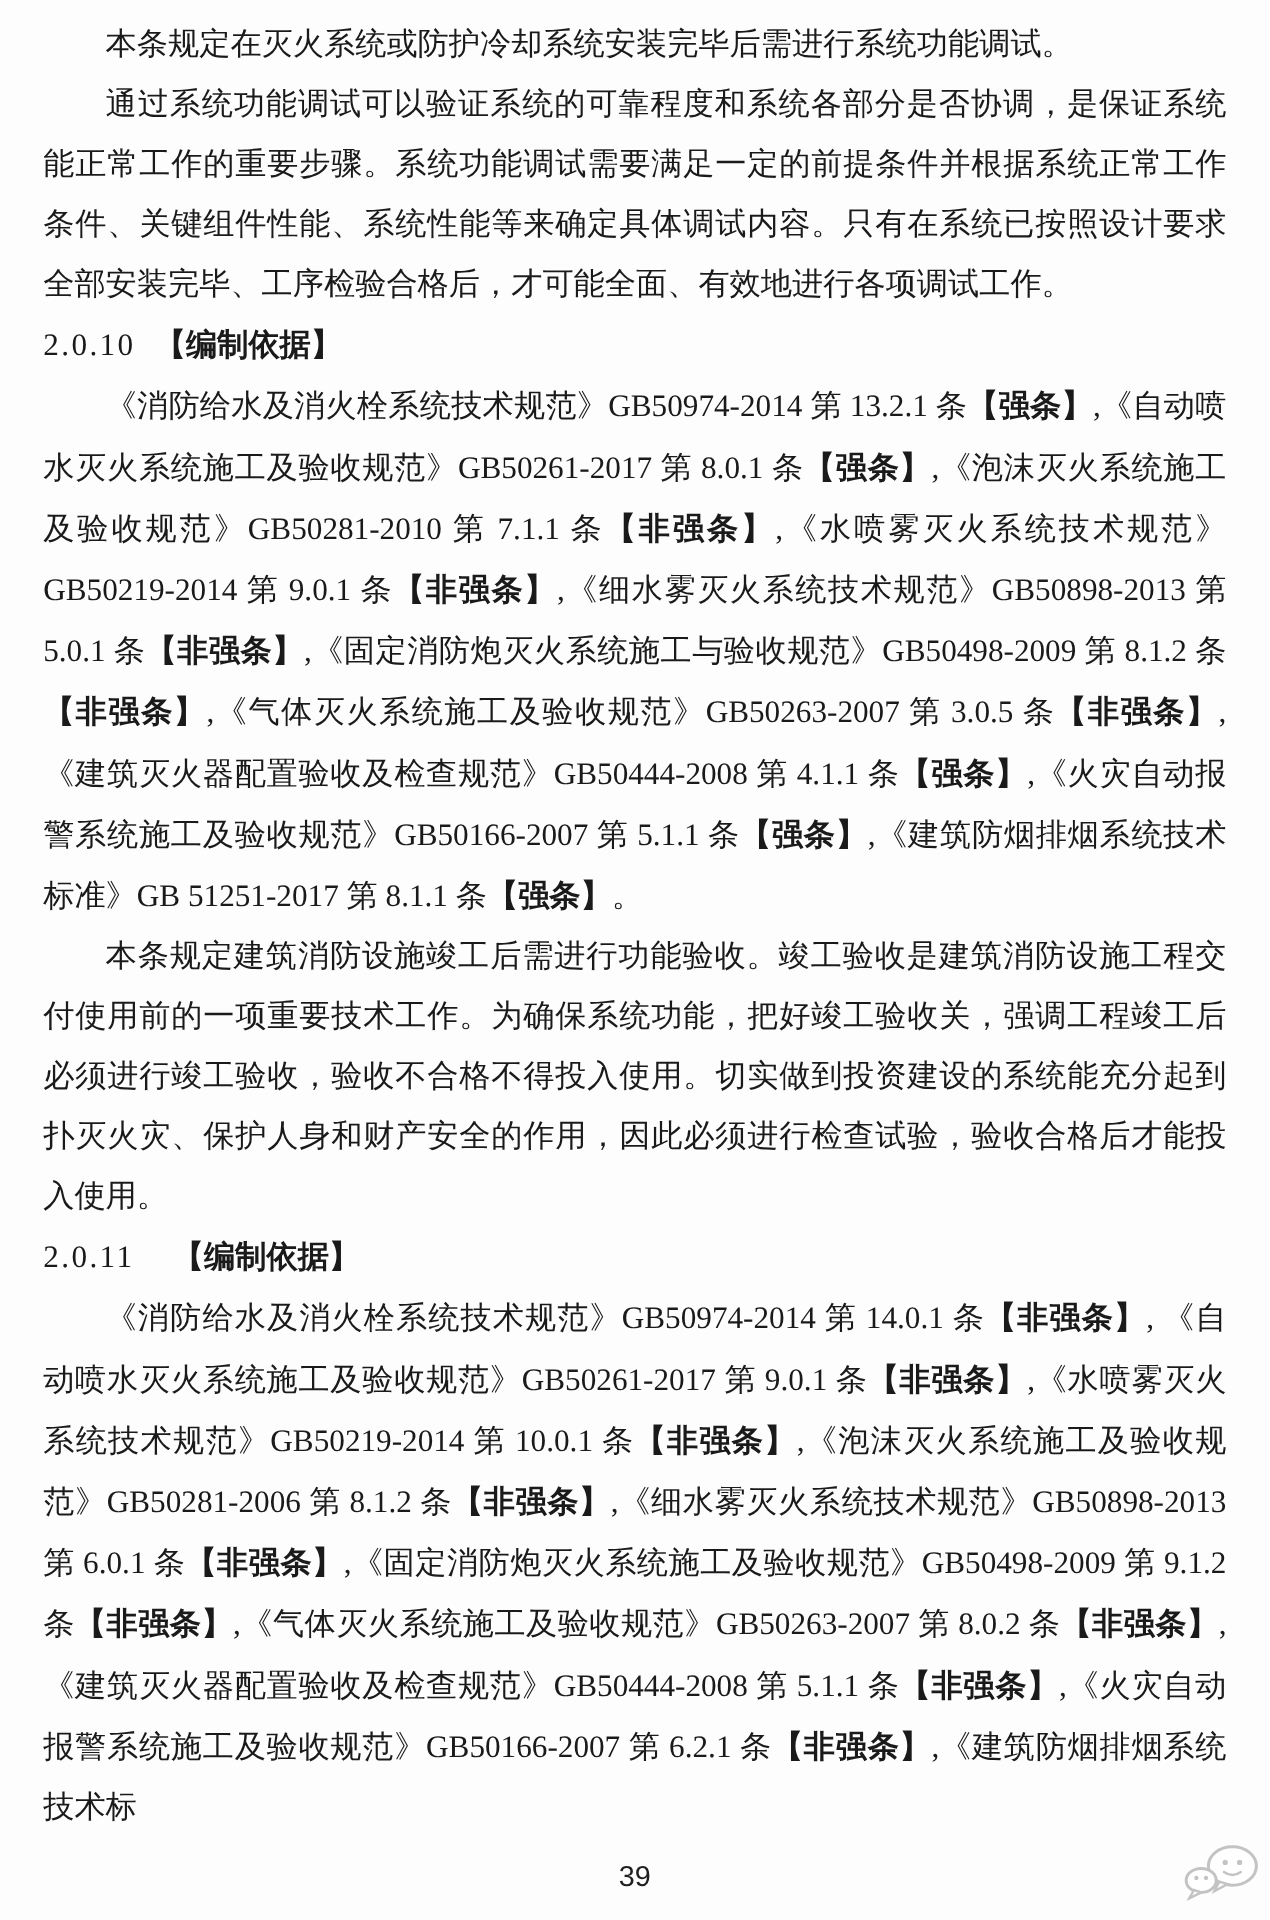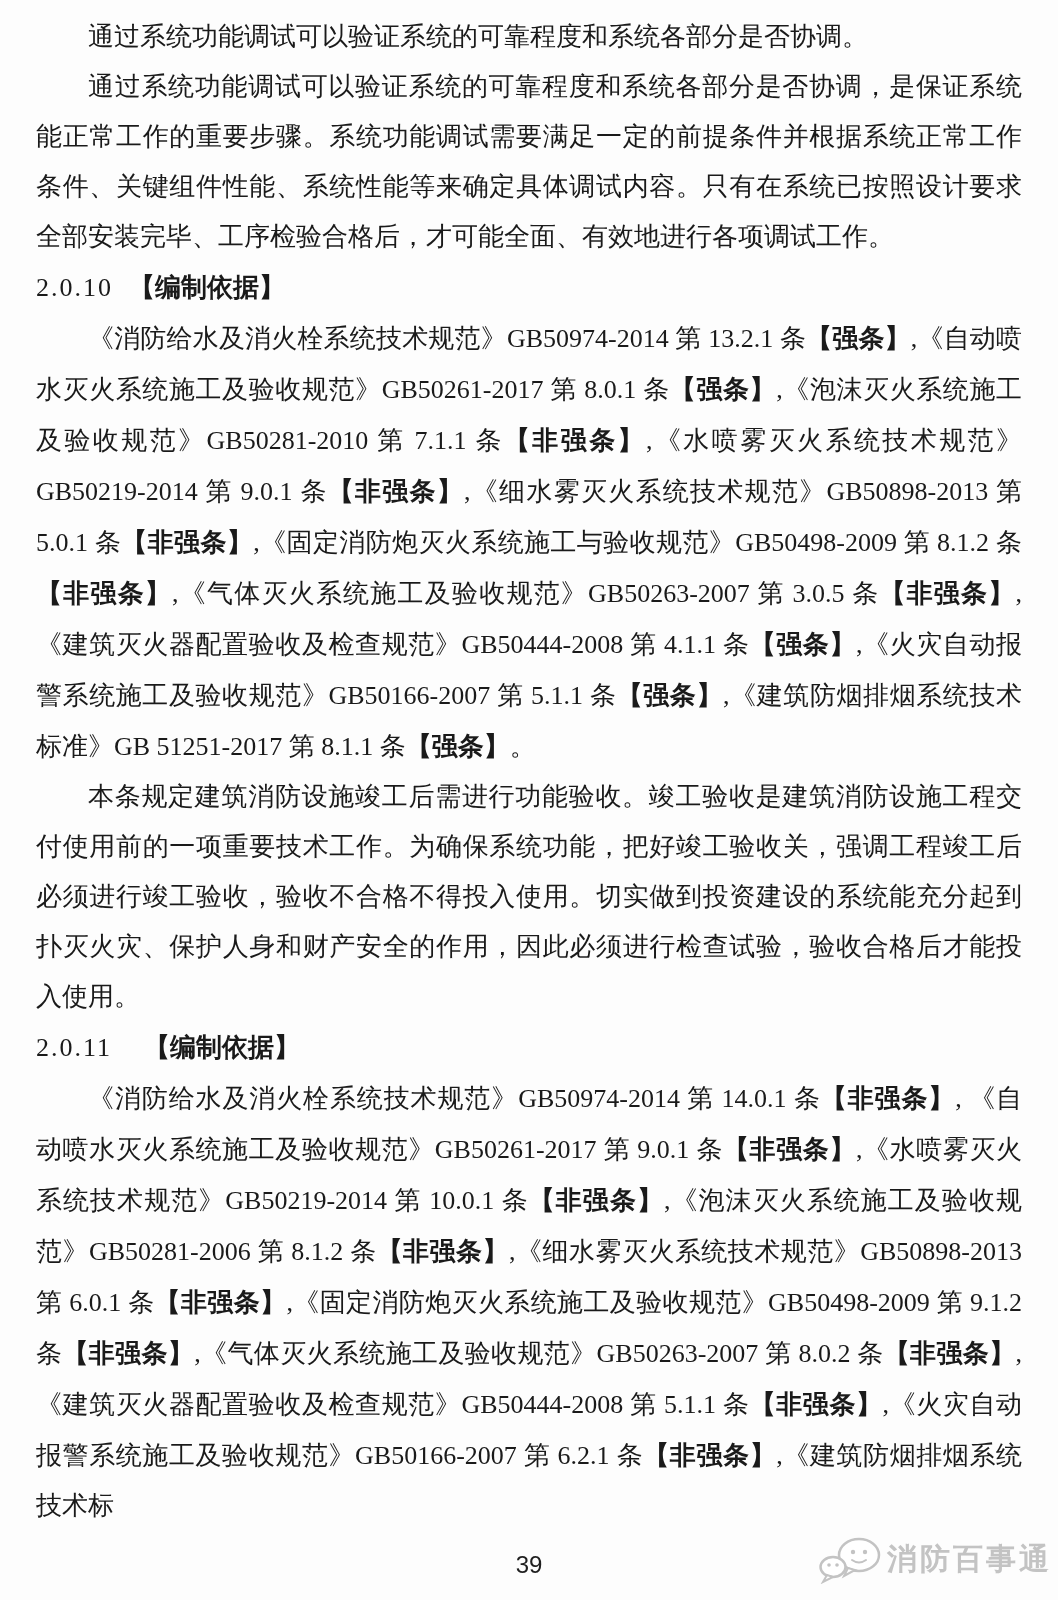--- a/index.html
+++ b/index.html
@@ -42,21 +42,21 @@
     font-weight:700; font-size:30px; letter-spacing:3px;
     color:#c3c3c3;
   }
   .wm-icon { display:block; }
 </style>
 </head>
 <body>
 
 <div class="page">
 
-  <p class="para indent">通过系统功能调试可以验证系统的可靠程度和系统各部分是否协调。</p>
+  <p class="para indent">本条规定在灭火系统或防护冷却系统安装完毕后需进行系统功能调试。</p>
 
   <p class="para indent">通过系统功能调试可以验证系统的可靠程度和系统各部分是否协调，是保证系统能正常工作的重要步骤。系统功能调试需要满足一定的前提条件并根据系统正常工作条件、关键组件性能、系统性能等来确定具体调试内容。只有在系统已按照设计要求全部安装完毕、工序检验合格后，才可能全面、有效地进行各项调试工作。</p>
 
   <p class="para clause-heading"><span class="clause-num">2.0.10</span><span class="heading-title">【编制依据】</span></p>
 
   <p class="para indent">《消防给水及消火栓系统技术规范》GB50974-2014 第 13.2.1 条<b>【强条】</b>,《自动喷水灭火系统施工及验收规范》GB50261-2017 第 8.0.1 条<b>【强条】</b>,《泡沫灭火系统施工及验收规范》GB50281-2010 第 7.1.1 条<b>【非强条】</b>,《水喷雾灭火系统技术规范》GB50219-2014 第 9.0.1 条<b>【非强条】</b>,《细水雾灭火系统技术规范》GB50898-2013 第 5.0.1 条<b>【非强条】</b>,《固定消防炮灭火系统施工与验收规范》GB50498-2009 第 8.1.2 条<b>【非强条】</b>,《气体灭火系统施工及验收规范》GB50263-2007 第 3.0.5 条<b>【非强条】</b>,《建筑灭火器配置验收及检查规范》GB50444-2008 第 4.1.1 条<b>【强条】</b>,《火灾自动报警系统施工及验收规范》GB50166-2007 第 5.1.1 条<b>【强条】</b>,《建筑防烟排烟系统技术标准》GB 51251-2017 第 8.1.1 条<b>【强条】</b>。</p>
 
 
   <p class="para indent">本条规定建筑消防设施竣工后需进行功能验收。竣工验收是建筑消防设施工程交付使用前的一项重要技术工作。为确保系统功能，把好竣工验收关，强调工程竣工后必须进行竣工验收，验收不合格不得投入使用。切实做到投资建设的系统能充分起到扑灭火灾、保护人身和财产安全的作用，因此必须进行检查试验，验收合格后才能投入使用。</p>
 
@@ -73,16 +73,15 @@
       <path d="M30 34 L26 42 L37 36 Z" fill="#ffffff" stroke="#c3c3c3" stroke-width="2"></path>
       <circle cx="35" cy="18" r="2.2" fill="#c3c3c3"></circle>
       <circle cx="47" cy="18" r="2.2" fill="#c3c3c3"></circle>
       <path d="M34 26 Q41 31 48 26" fill="none" stroke="#c3c3c3" stroke-width="2" stroke-linecap="round"></path>
 
       <ellipse cx="15" cy="33" rx="12.5" ry="10" fill="#ffffff" stroke="#c3c3c3" stroke-width="2.5"></ellipse>
       <path d="M9 41 L5 48 L15 43 Z" fill="#ffffff" stroke="#c3c3c3" stroke-width="2"></path>
       <circle cx="11" cy="31" r="1.8" fill="#c3c3c3"></circle>
       <circle cx="19" cy="31" r="1.8" fill="#c3c3c3"></circle>
     </svg>
-    <span class="wm-text">消防百事通</span>
   </div>
 
 </div>
 
 </body></html>

